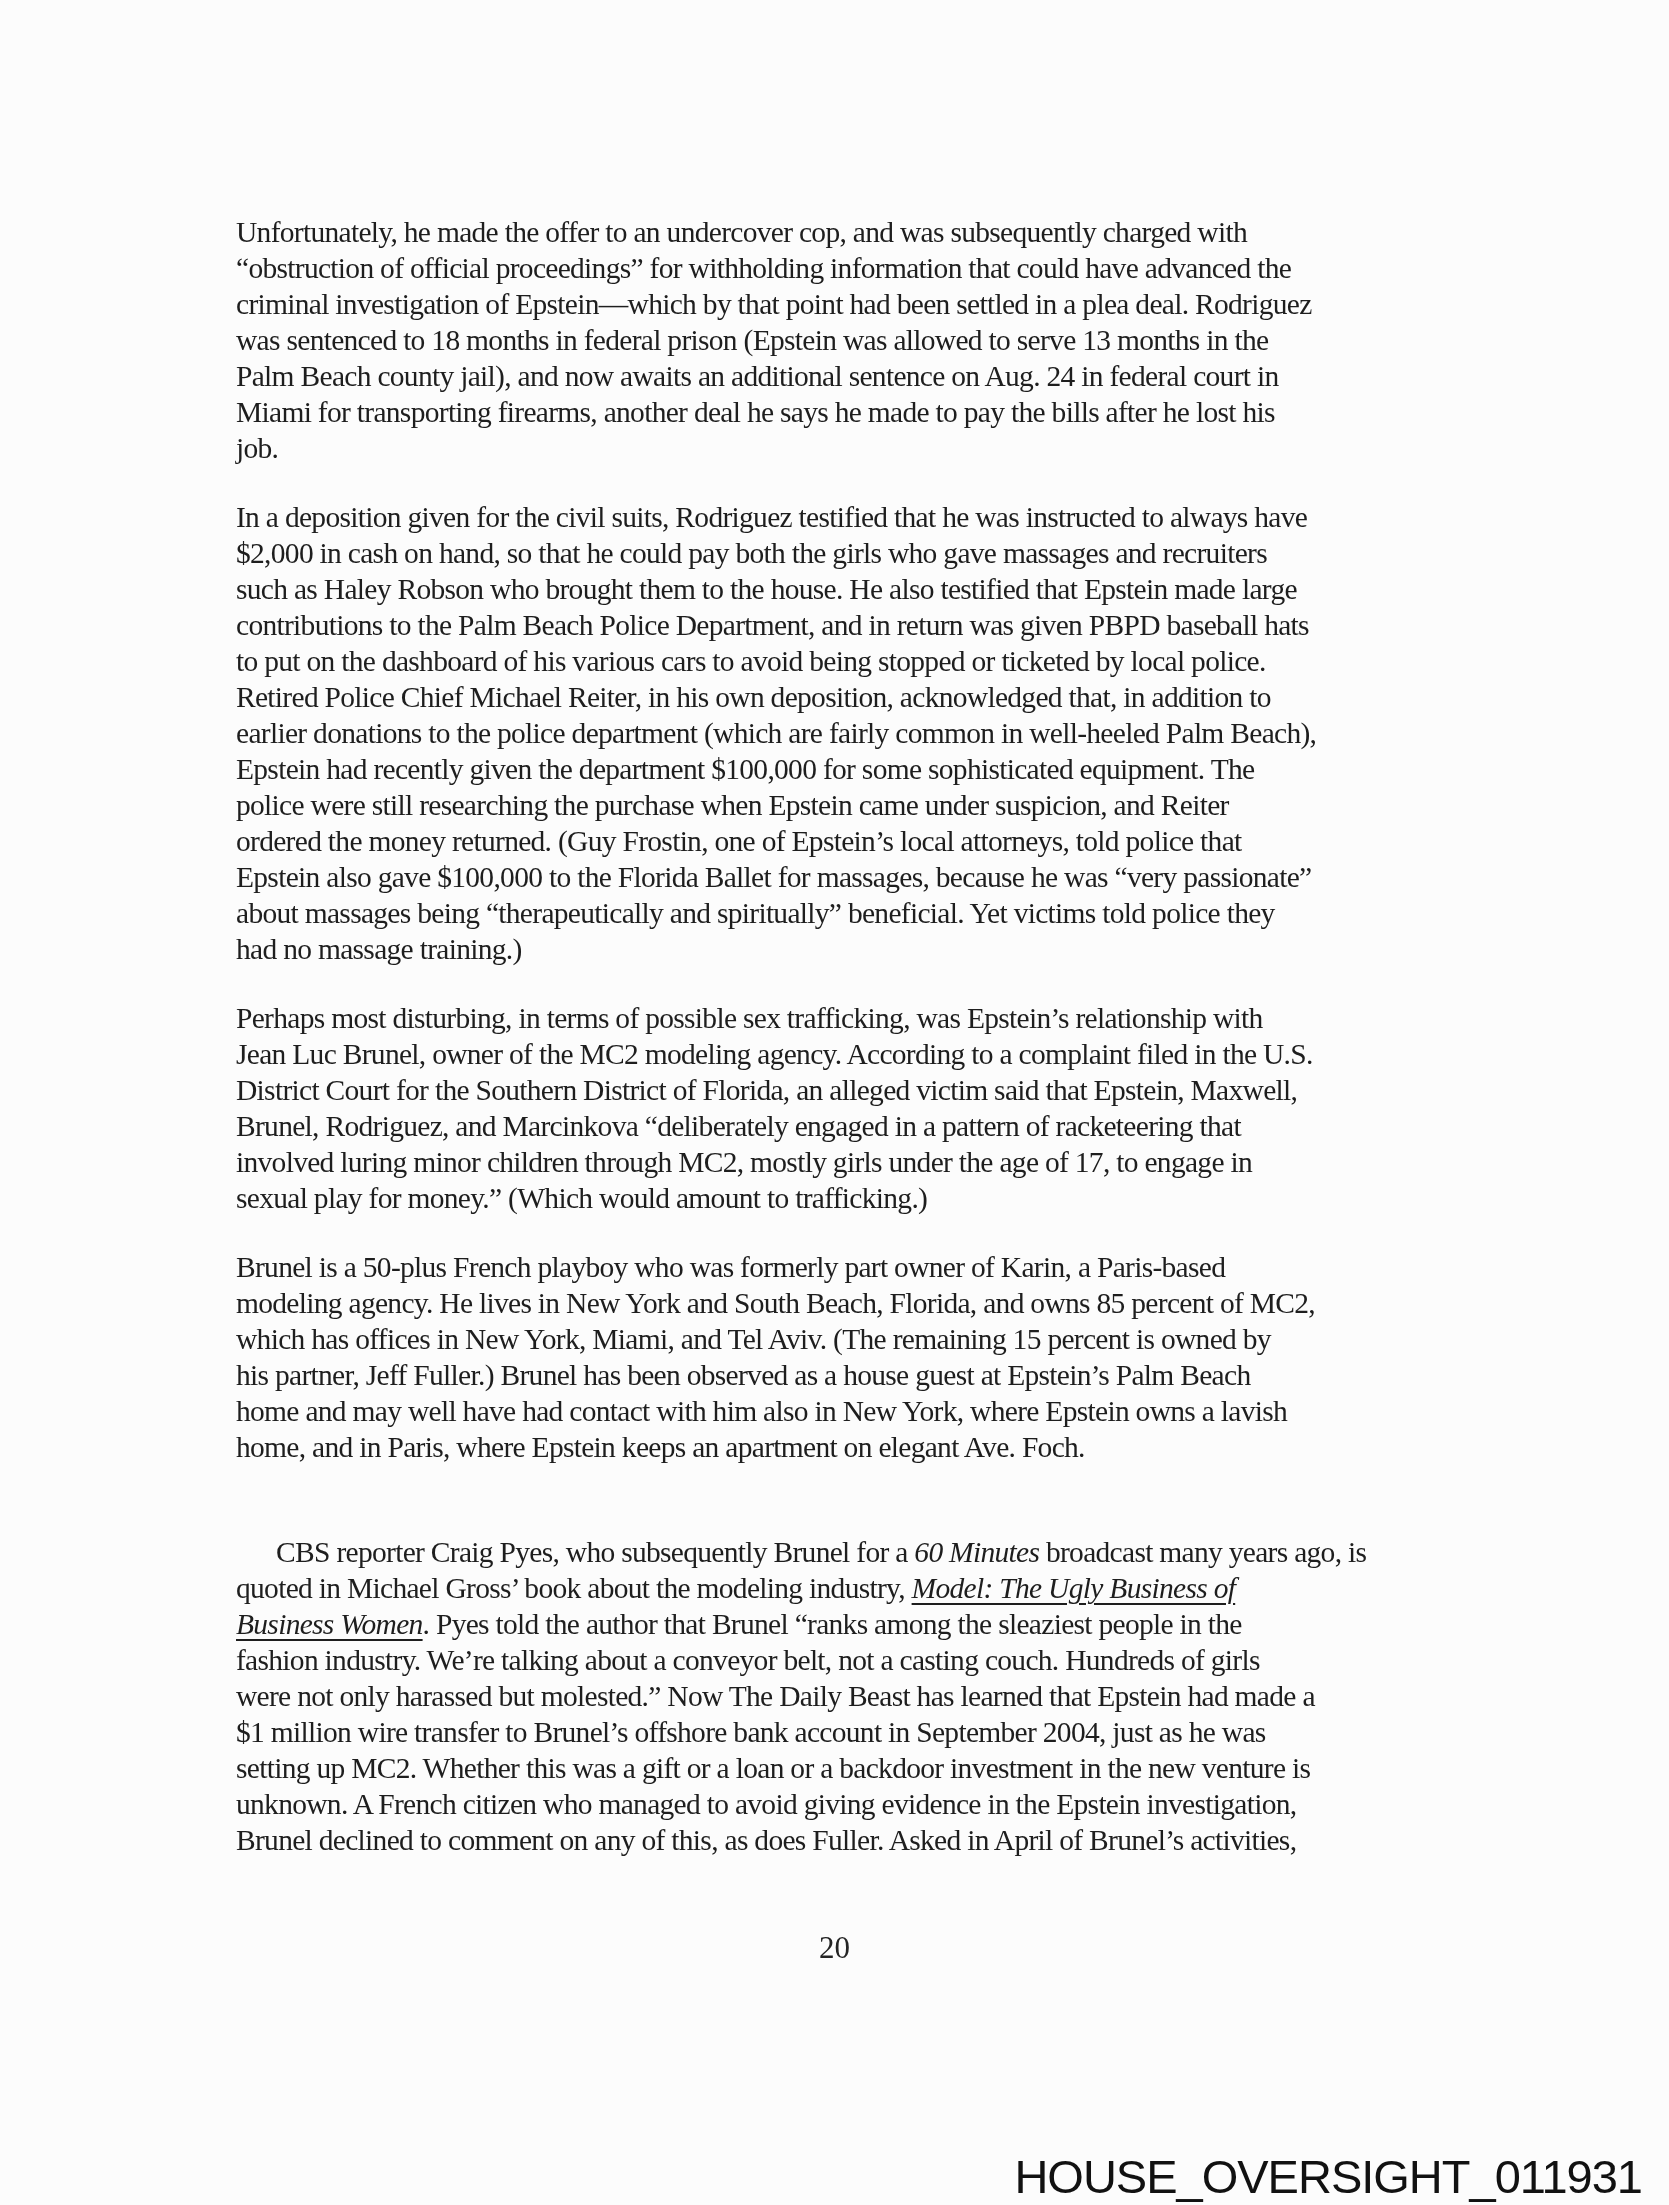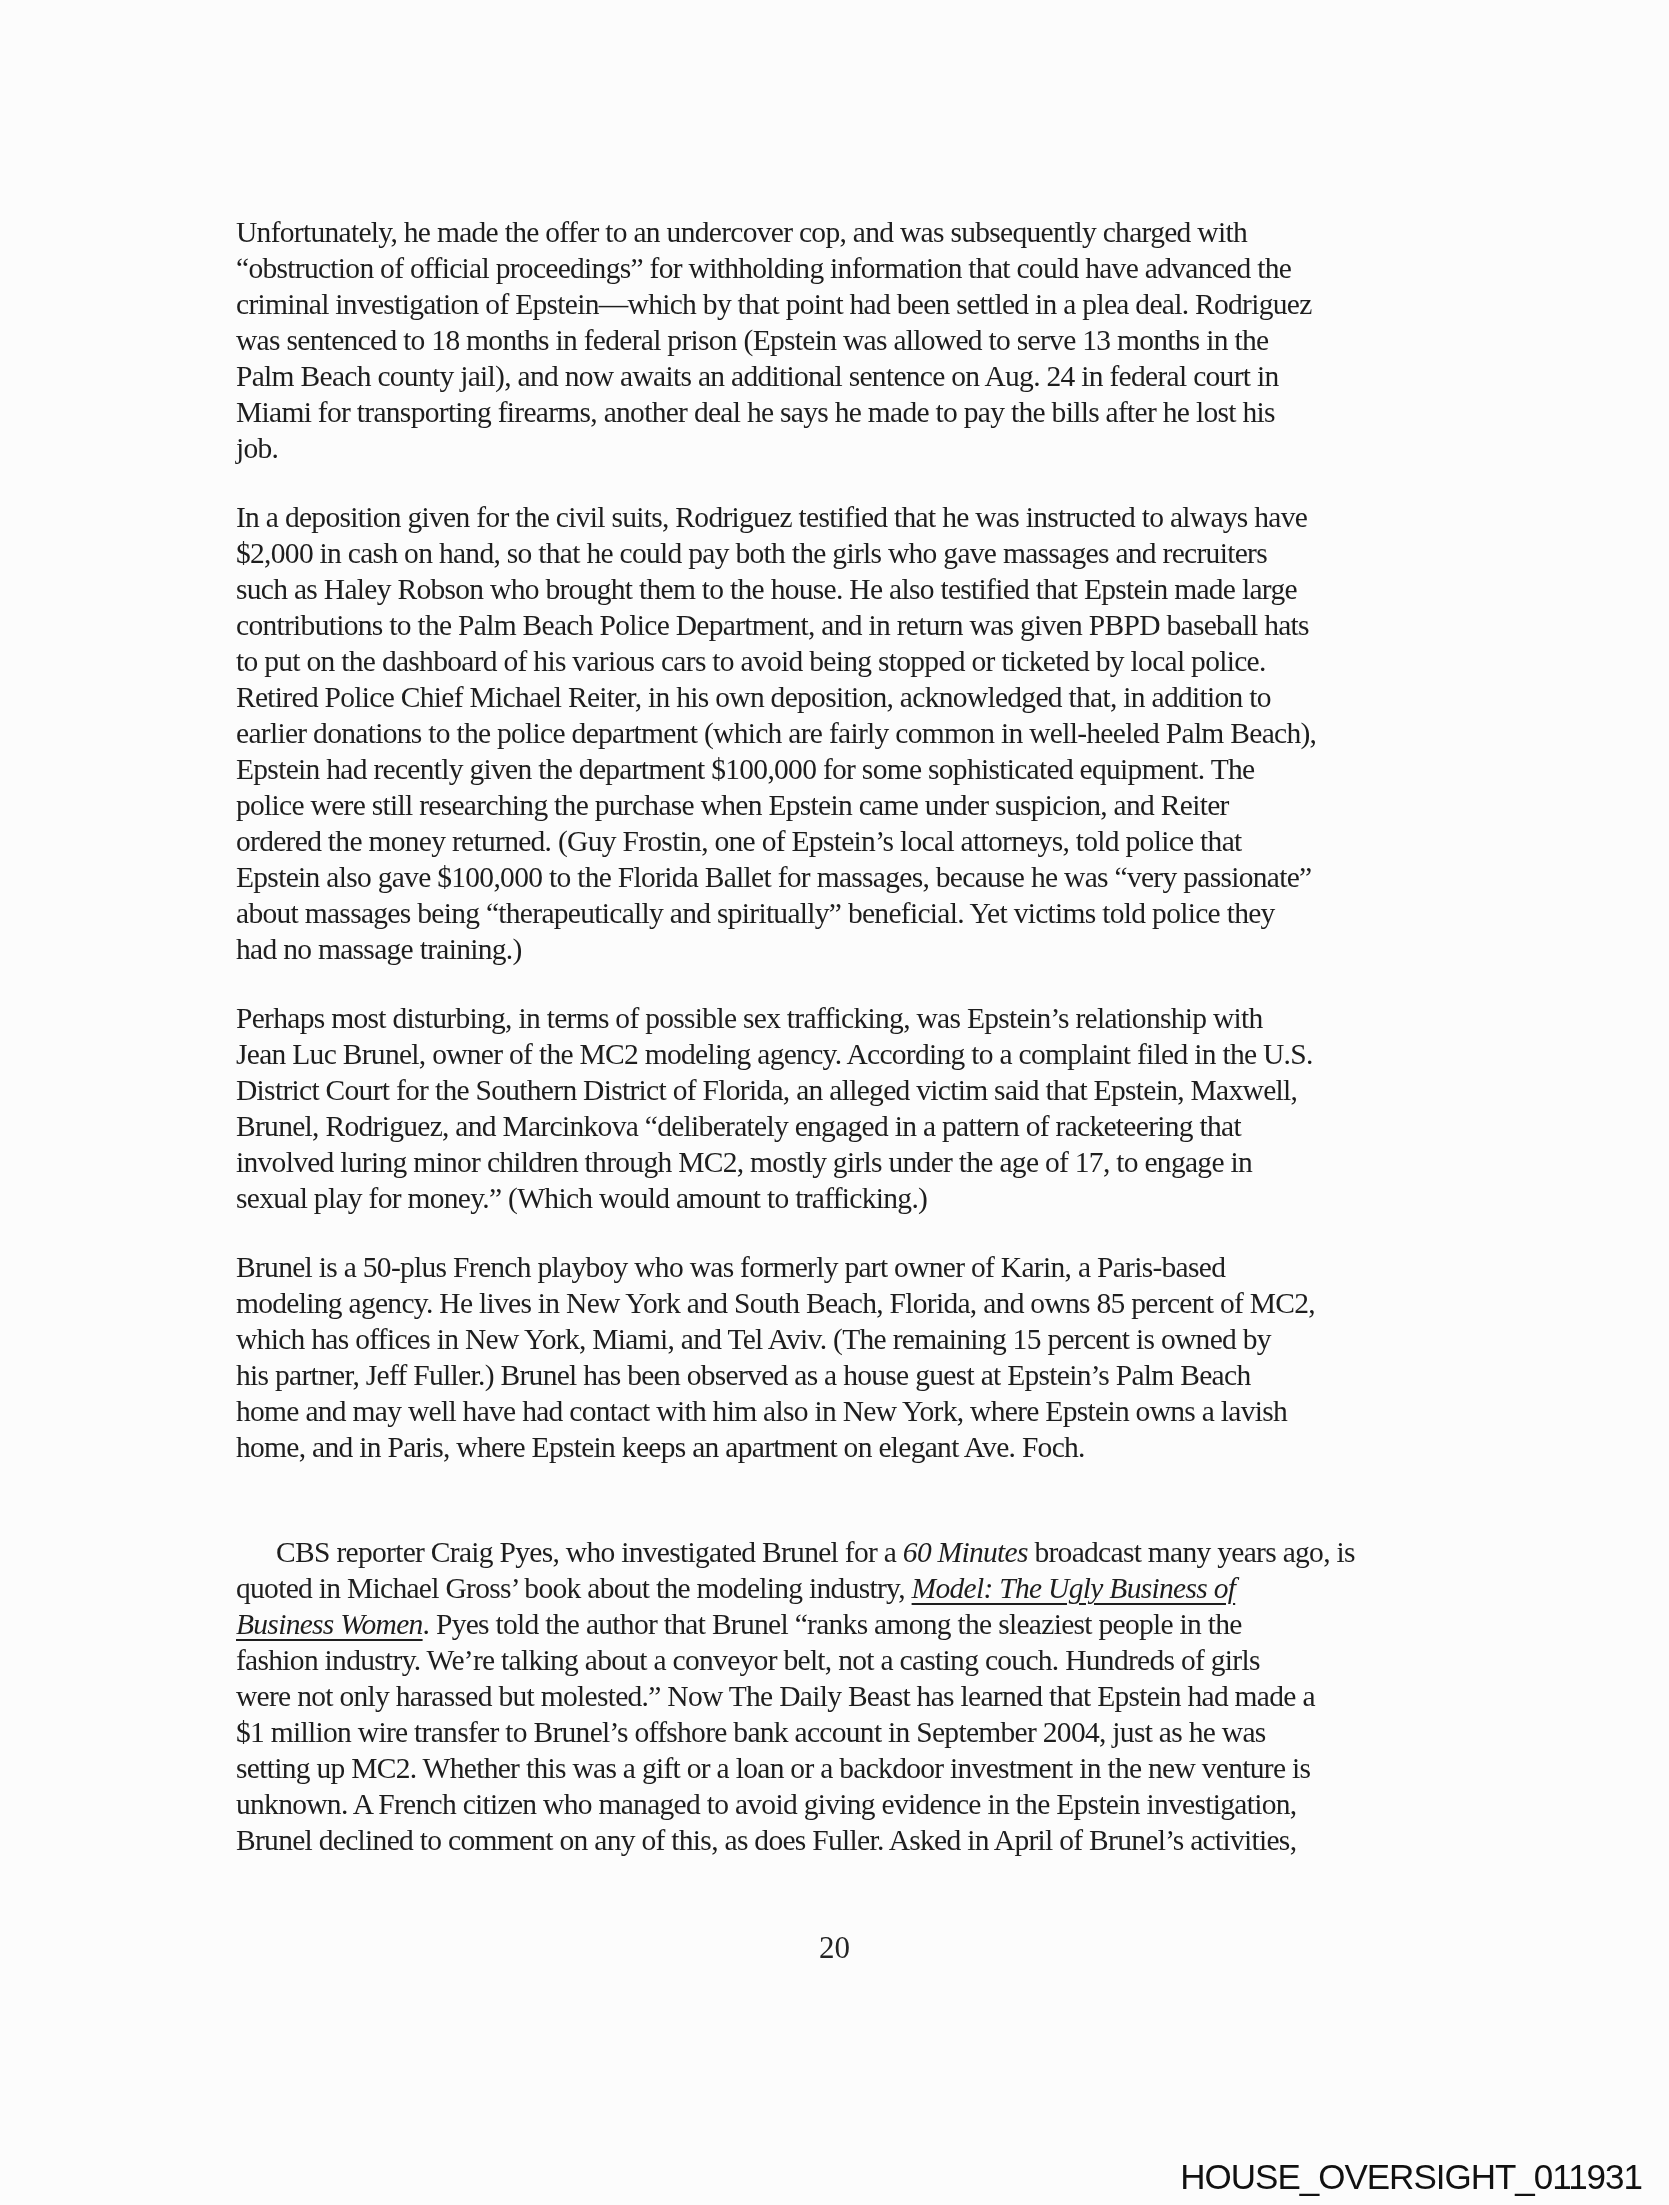--- a/index.html
+++ b/index.html
@@ -50,21 +50,21 @@
     font-family: "Liberation Serif", serif;
     font-size: 31px;
     line-height: 36px;
     color: #242424;
   }
   .bates {
     position: absolute;
     right: 27px;
     top: 2157px;
     font-family: "Liberation Sans", sans-serif;
-    font-size: 35px;
+    font-size: 47px;
     line-height: 39px;
     letter-spacing: -1px;
     color: #111111;
     white-space: pre;
   }
 </style>
 </head>
 <body>
 
 <div class="page">
@@ -101,21 +101,21 @@
 sexual play for money.” (Which would amount to trafficking.)</p>
 
     <p class="par">Brunel is a 50-plus French playboy who was formerly part owner of Karin, a Paris-based
 modeling agency. He lives in New York and South Beach, Florida, and owns 85 percent of MC2,
 which has offices in New York, Miami, and Tel Aviv. (The remaining 15 percent is owned by
 his partner, Jeff Fuller.) Brunel has been observed as a house guest at Epstein’s Palm Beach
 home and may well have had contact with him also in New York, where Epstein owns a lavish
 home, and in Paris, where Epstein keeps an apartment on elegant Ave. Foch.</p>
 
     <p class="par">
-      <span>CBS reporter Craig Pyes, who investigated Brunel for a </span><span class="it">60 Minutes</span><span> broadcast many years ago, is
+      <span>CBS reporter Craig Pyes, who subsequently Brunel for a </span><span class="it">60 Minutes</span><span> broadcast many years ago, is
 quoted in Michael Gross’ book about the modeling industry, </span><span class="itu">Model: The Ugly Business of</span><span>
 </span><span class="itu">Business Women</span><span>. Pyes told the author that Brunel “ranks among the sleaziest people in the
 fashion industry. We’re talking about a conveyor belt, not a casting couch. Hundreds of girls
 were not only harassed but molested.” Now The Daily Beast has learned that Epstein had made a
 $1 million wire transfer to Brunel’s offshore bank account in September 2004, just as he was
 setting up MC2. Whether this was a gift or a loan or a backdoor investment in the new venture is
 unknown. A French citizen who managed to avoid giving evidence in the Epstein investigation,
 Brunel declined to comment on any of this, as does Fuller. Asked in April of Brunel’s activities,</span>
     </p>
 

